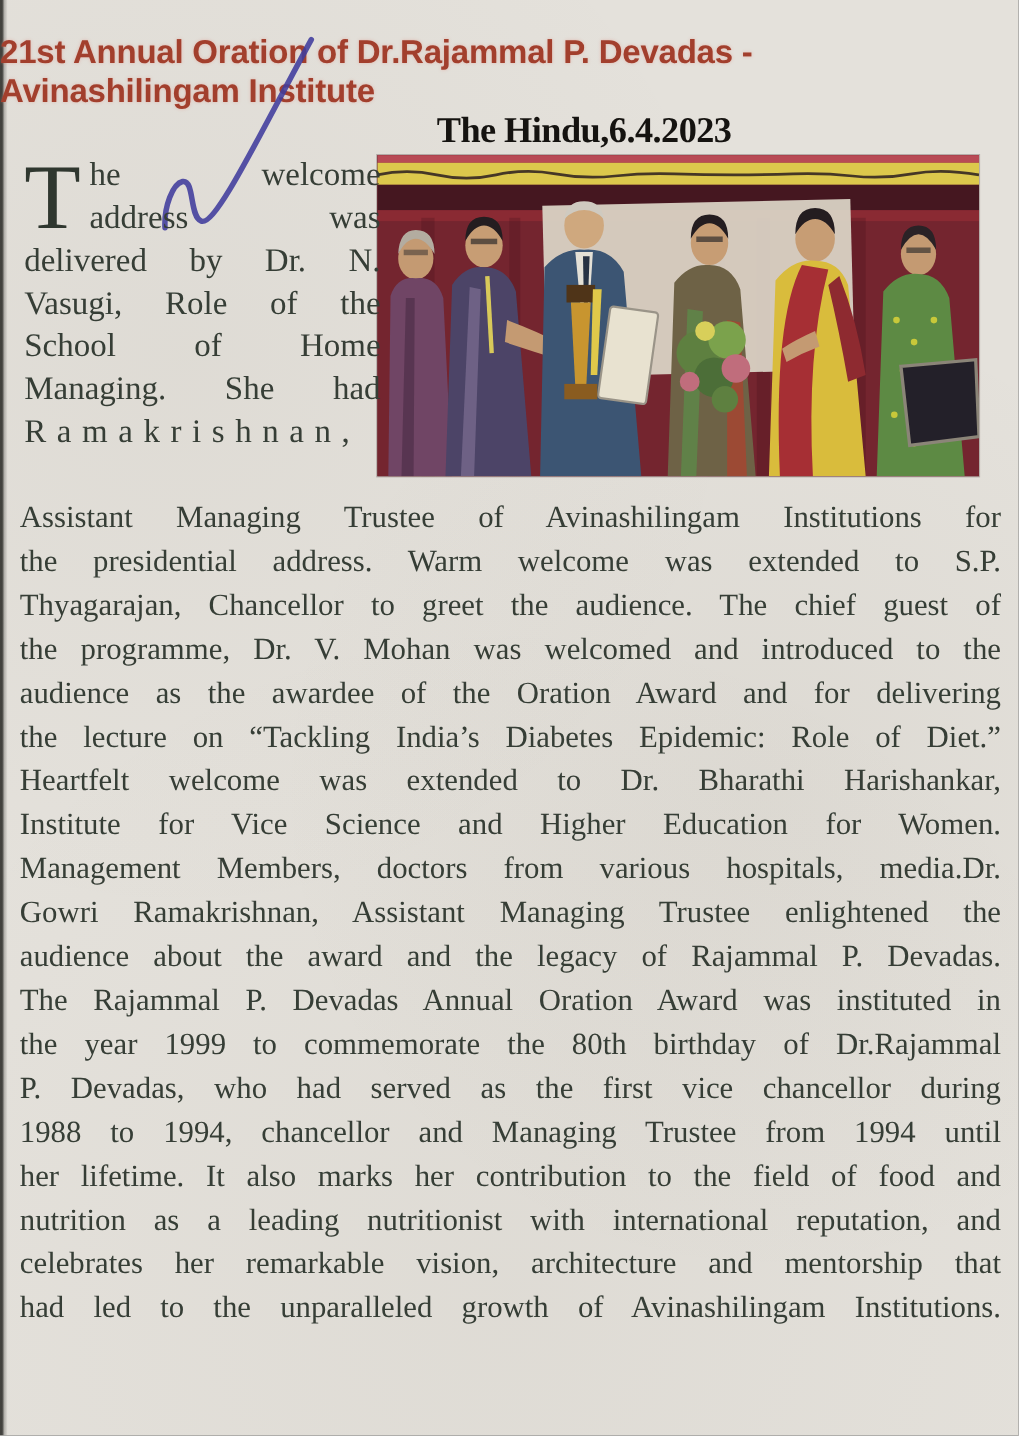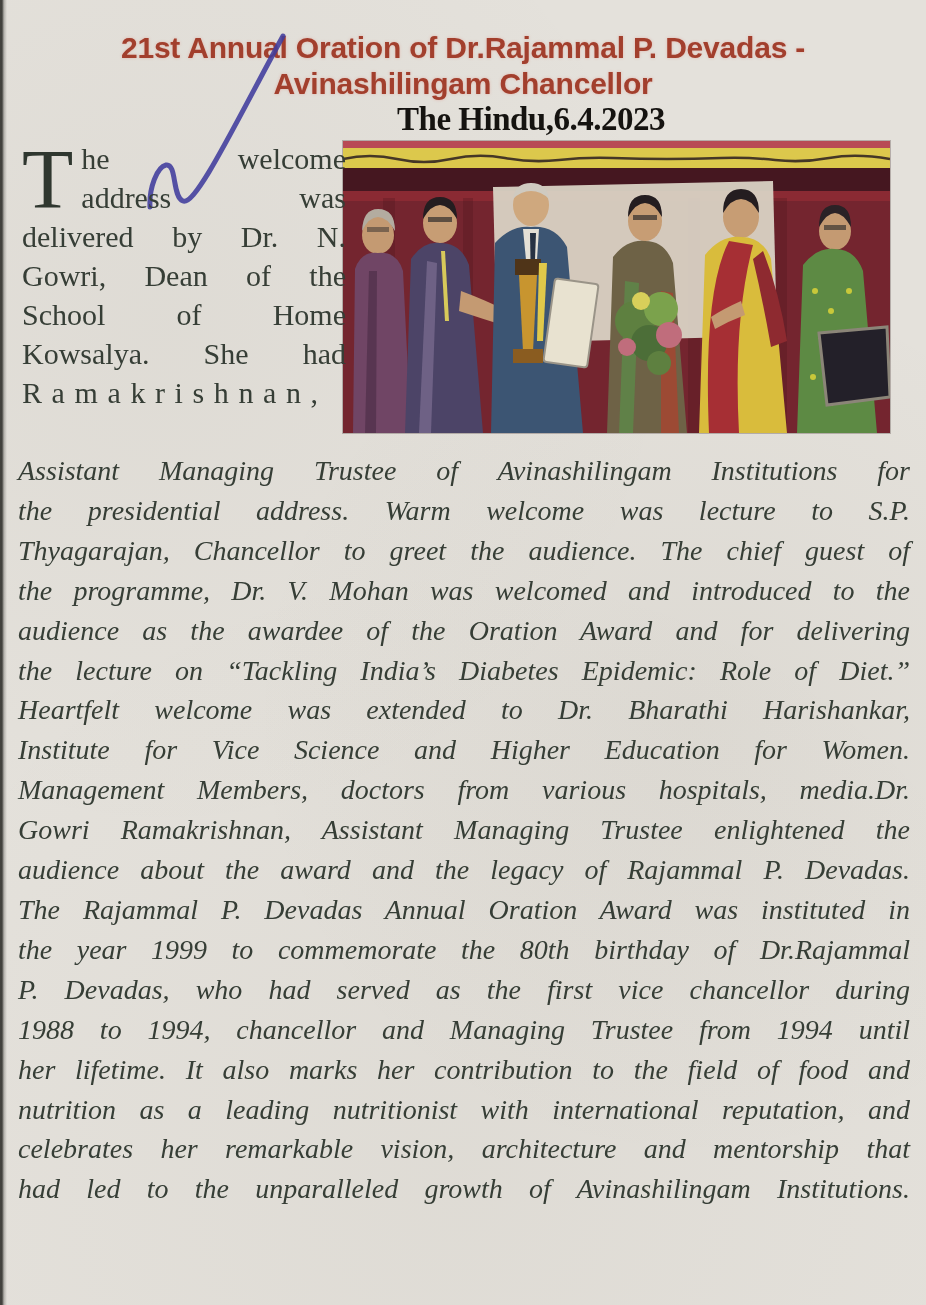--- a/index.html
+++ b/index.html
@@ -15,21 +15,20 @@
       #e4e1db;
     font-family:"Liberation Serif", serif;
     color:#363e36;
   }
   .scan-edge{
     position:absolute;left:0;top:0;bottom:0;width:7px;
     background:linear-gradient(90deg, rgba(38,38,34,.85) 0 2px, rgba(38,38,34,.25) 4px, rgba(38,38,34,0));
   }
   .headline{
     position:absolute;top:30px;left:0;right:0;
-    text-align:center;
     font-family:"Liberation Sans", sans-serif;
     font-weight:700;
     font-size:30px;line-height:36px;
     letter-spacing:-0.2px;
     color:#a23f2d;
     text-shadow:0 0 3px rgba(224,130,118,.45);
   }
   .dateline{
     position:absolute;top:101px;left:0;right:0;
     text-align:center;
@@ -62,33 +61,33 @@
     color:#2f372f;
   }
   .line{
     text-align:justify;
     text-align-last:justify;
     white-space:normal;
   }
   .letterspaced{letter-spacing:.32em;}
   .bodyblock{
     position:absolute;left:18px;top:451px;width:892px;
-    font-size:28px;line-height:39.9px;font-style:italic;
+    font-size:28px;line-height:39.9px;
   }
 </style>
 </head>
 <body>
 
 <div class="scan">
 
   <div class="scan-edge"></div>
 
   <div class="headline">
     <div>21st Annual Oration of Dr.Rajammal P. Devadas -</div>
-    <div>Avinashilingam Chancellor</div>
+    <div>Avinashilingam Institute</div>
   </div>
 
   <div class="dateline">The Hindu,6.4.2023</div>
 
   <div class="photo">
     <svg viewBox="0 0 547 292" preserveAspectRatio="none">
       <rect x="0" y="0" width="547" height="292" fill="#74252f"></rect>
       <rect x="0" y="0" width="547" height="7" fill="#b84a55"></rect>
       <rect x="0" y="7" width="547" height="20" fill="#dcc84c"></rect>
       <path d="M0 18 Q 27 12 54 18 T 108 18 T 162 17 T 216 19 T 270 17 T 324 18 T 378 17 T 432 19 T 486 17 T 547 18" stroke="#453726" stroke-width="2.5" fill="none"></path>
@@ -185,29 +184,29 @@
 
   <svg class="checkmark" viewBox="0 0 926 1305">
     <path d="M150 207 C 149 188 157 167 166 165 C 177 163 172 197 183 201 C 196 206 236 122 283 36" fill="none" stroke="#403c9d" stroke-width="5" stroke-linecap="round" opacity="0.88"></path>
   </svg>
 
   <div class="leftcol">
     <span class="dropcap">T</span>
     <div class="line">he welcome</div>
     <div class="line">address was</div>
     <div class="line">delivered by Dr. N.</div>
-    <div class="line">Gowri, Dean of the</div>
+    <div class="line">Vasugi, Role of the</div>
     <div class="line">School of Home</div>
-    <div class="line">Kowsalya. She had</div>
+    <div class="line">Managing. She had</div>
     <div class="line letterspaced">Ramakrishnan,</div>
   </div>
 
   <div class="bodyblock">
     <div class="line">Assistant Managing Trustee of Avinashilingam Institutions for</div>
-    <div class="line">the presidential address. Warm welcome was lecture to S.P.</div>
+    <div class="line">the presidential address. Warm welcome was extended to S.P.</div>
     <div class="line">Thyagarajan, Chancellor to greet the audience. The chief guest of</div>
     <div class="line">the programme, Dr. V. Mohan was welcomed and introduced to the</div>
     <div class="line">audience as the awardee of the Oration Award and for delivering</div>
     <div class="line">the lecture on “Tackling India’s Diabetes Epidemic: Role of Diet.”</div>
     <div class="line">Heartfelt welcome was extended to Dr. Bharathi Harishankar,</div>
     <div class="line">Institute for Vice Science and Higher Education for Women.</div>
     <div class="line">Management Members, doctors from various hospitals, media.Dr.</div>
     <div class="line">Gowri Ramakrishnan, Assistant Managing Trustee enlightened the</div>
     <div class="line">audience about the award and the legacy of Rajammal P. Devadas.</div>
     <div class="line">The Rajammal P. Devadas Annual Oration Award was instituted in</div>

